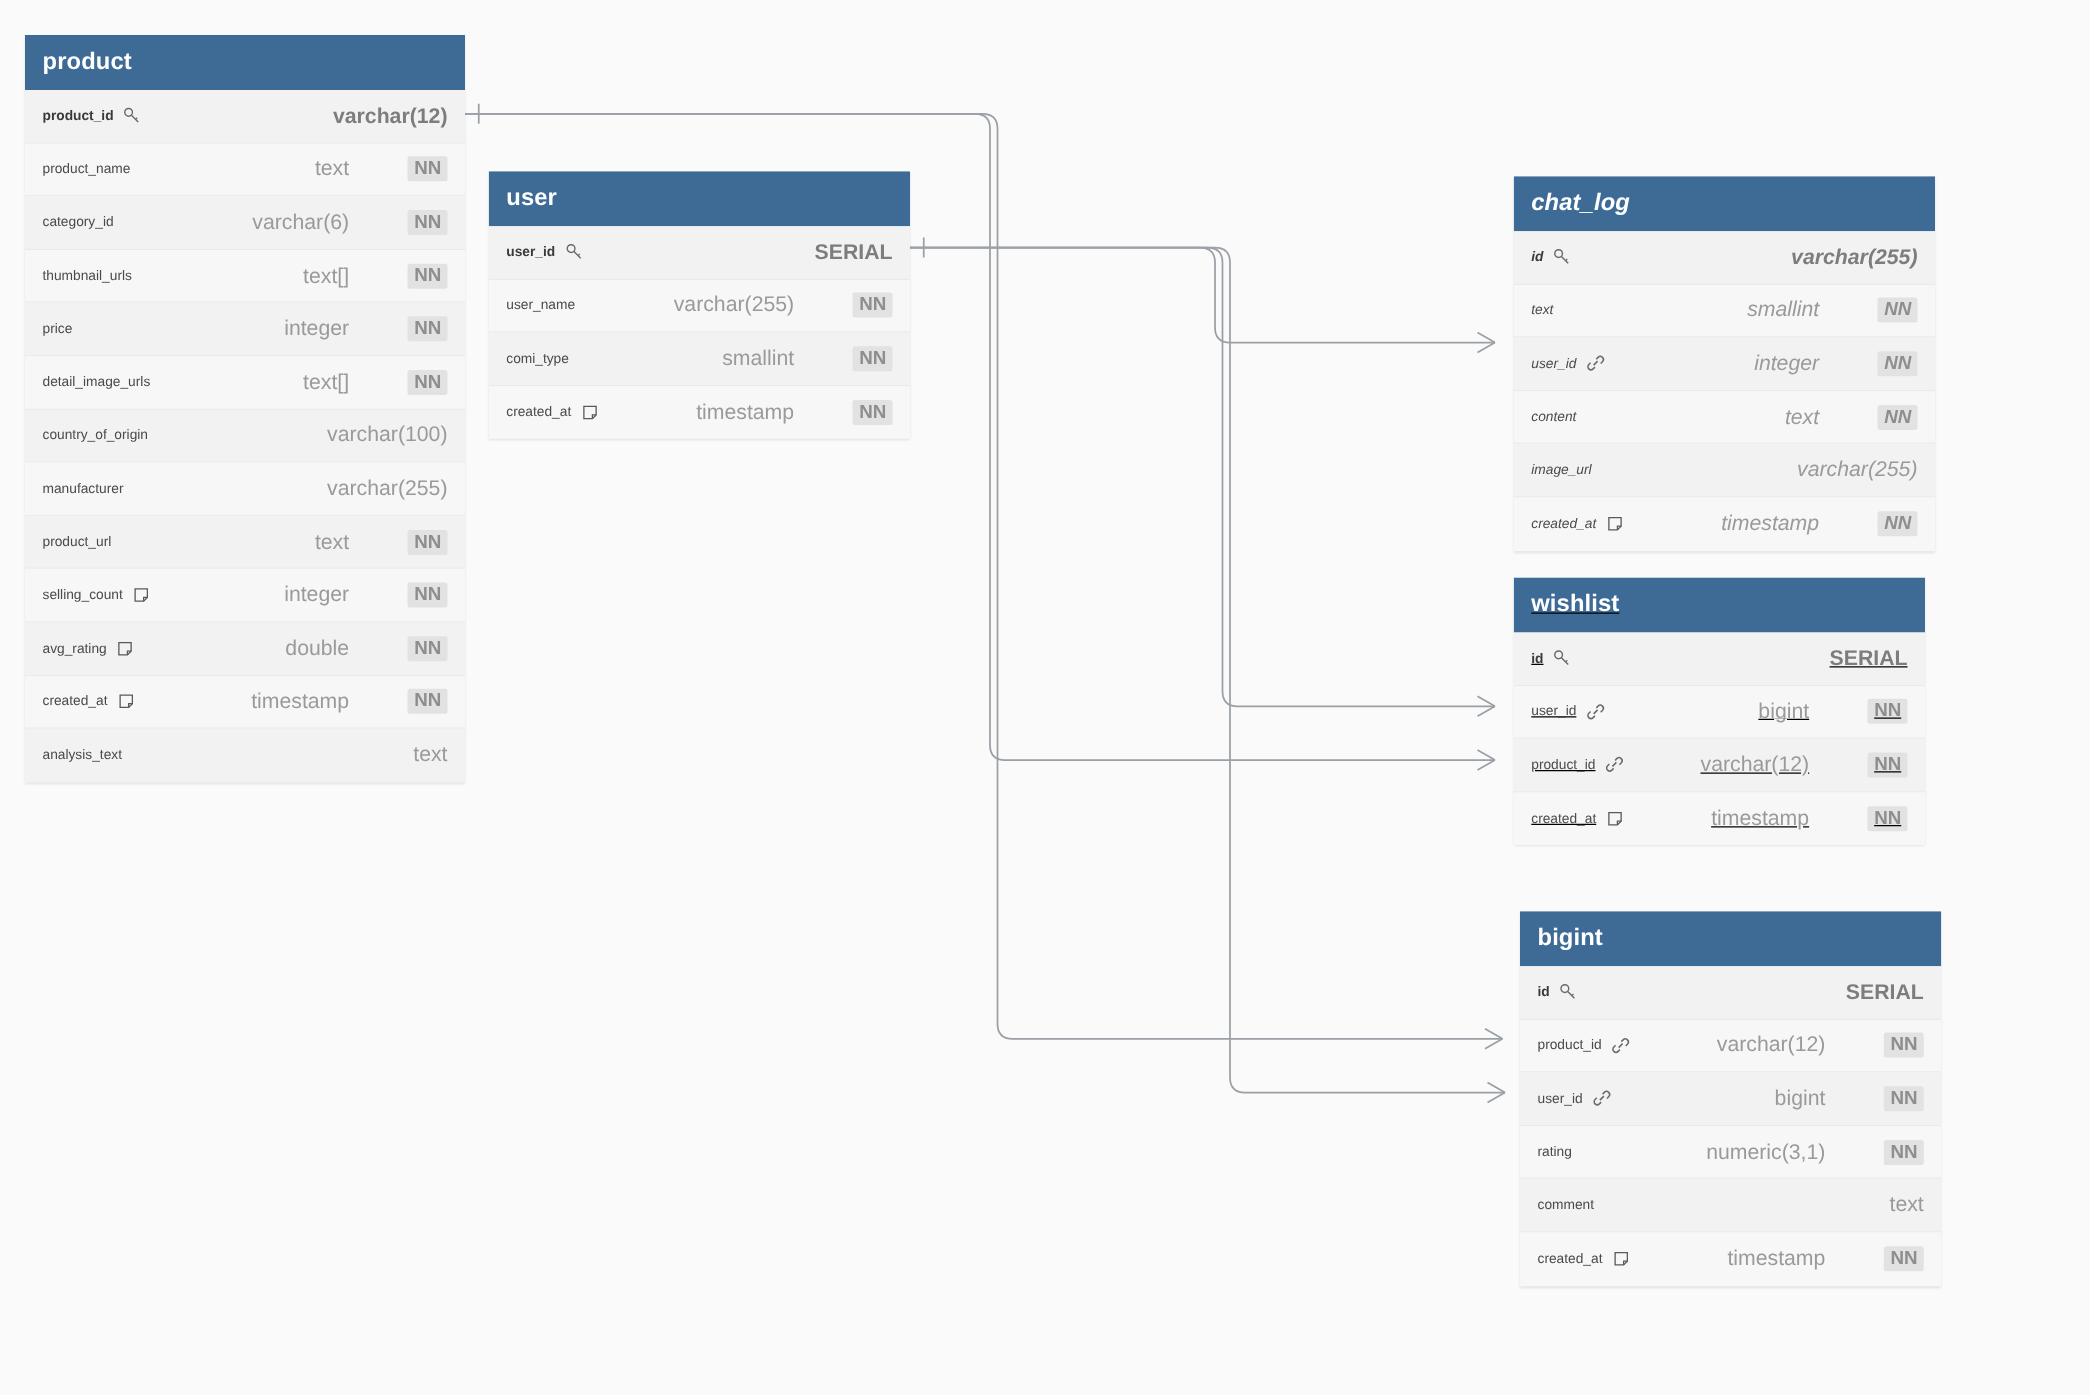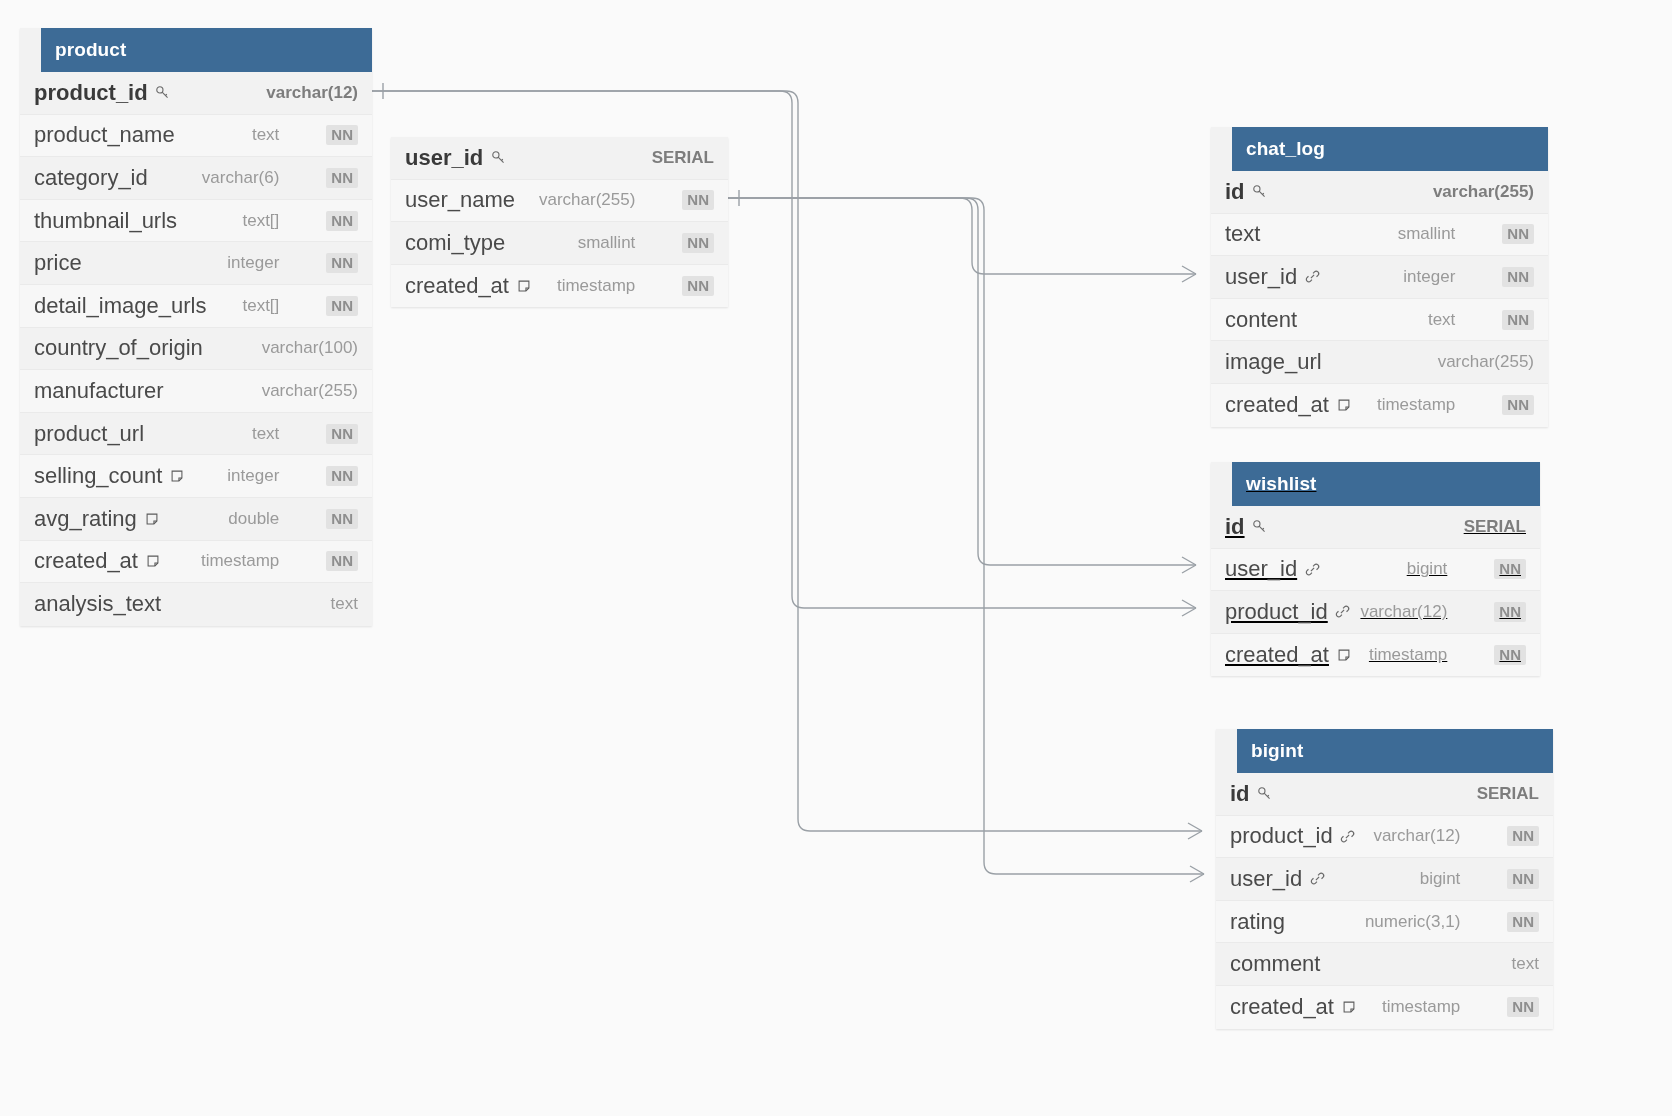--- a/index.html
+++ b/index.html
@@ -19,38 +19,37 @@
     overflow:hidden;
   }
   .tbl-header{
     background:#3d6b96;
     color:#ffffff;
     font-weight:bold;
     font-size:19px;
     letter-spacing:.1px;
     padding:12px 14px 13px 14px;
     line-height:1;
-    margin-left:21px;
   }
   .tbl-rows{display:block;}
   .col-row{
     display:flex;
     align-items:center;
     justify-content:space-between;
     padding:0 14px;
     height:42.6px;
     box-sizing:border-box;
     background:#f2f2f2;
     border-bottom:1px solid #eaeaea;
   }
   .col-row.alt{background:#f7f7f7;}
   .col-row:last-child{border-bottom:none;}
   .col-left{
     display:flex;align-items:center;gap:7px;
-    font-size:22px;color:#4a4a4a;white-space:nowrap;
+    font-size:11px;color:#4a4a4a;white-space:nowrap;
   }
   .col-left.pk{font-weight:bold;color:#3a3a3a;}
   .col-right{
     display:flex;align-items:flex-start;gap:7px;
     font-size:17px;color:#9a9a9a;white-space:nowrap;
   }
   .col-right.pk .type-text{font-weight:bold;color:#7d7d7d;}
   .badge-nn{
     background:#e2e2e2;color:#8e8e8e;
     font-size:15px;font-weight:bold;
@@ -227,20 +226,21 @@
             <div class="col-left">
               <span>analysis_text</span>
             </div>
             <div class="col-right">
               <span class="type-text">text</span>
             </div>
           </div>
         </div>
       </div>
       <div class="table-node" style="left: 391px; top: 137px; width: 337px;">
+        <div class="tbl-header">user</div>
         <div class="tbl-rows">
           <div class="col-row">
             <div class="col-left pk">
               <span>user_id</span>
               <span class="icon">
                 <svg viewBox="0 0 16 16" width="15" height="15" fill="none" stroke="#6a6a6a" stroke-width="1.2">
                   <circle cx="5.2" cy="5.2" r="3.3"></circle>
                   <path d="M7.6 7.6 L13.4 13.4"></path>
                   <path d="M11.2 11.2 L12.6 9.8"></path>
                 </svg>
@@ -278,21 +278,21 @@
                 </svg>
               </span>
             </div>
             <div class="col-right">
               <span class="type-text">timestamp</span>
               <span class="badge-nn">NN</span>
             </div>
           </div>
         </div>
       </div>
-      <div class="table-node" style="left: 1211px; top: 127px; width: 337px;">
+      <div class="table-node" style="left: 1211px; top: 141px; width: 337px; font-style: italic;">
         <div class="tbl-header">chat_log</div>
         <div class="tbl-rows">
           <div class="col-row">
             <div class="col-left pk">
               <span>id</span>
               <span class="icon">
                 <svg viewBox="0 0 16 16" width="15" height="15" fill="none" stroke="#6a6a6a" stroke-width="1.2">
                   <circle cx="5.2" cy="5.2" r="3.3"></circle>
                   <path d="M7.6 7.6 L13.4 13.4"></path>
                   <path d="M11.2 11.2 L12.6 9.8"></path>

